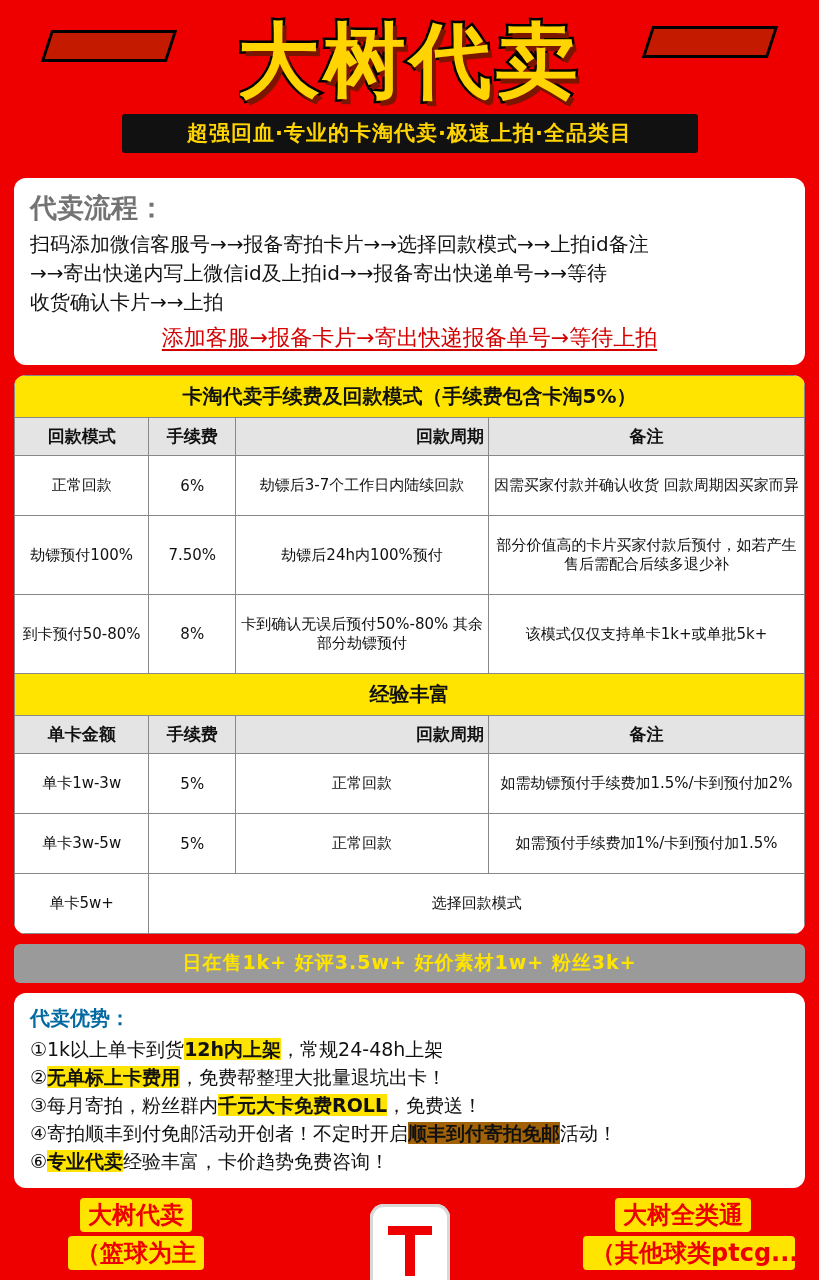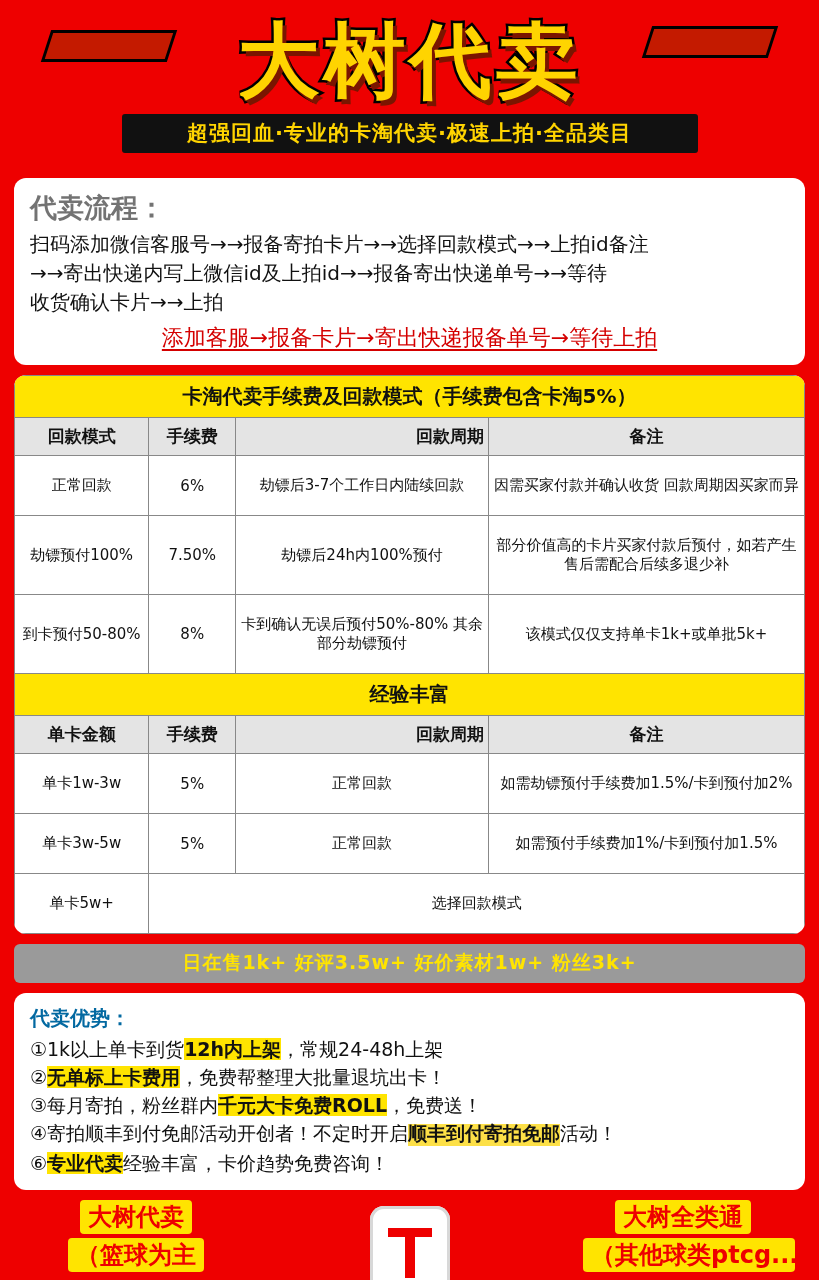--- a/index.html
+++ b/index.html
@@ -158,21 +158,21 @@
     margin-bottom: 3px;
   }
   .adv-item {
     font-family: "DejaVu Sans", sans-serif;
     font-size: 19px;
     color: #111;
     line-height: 1.48;
     white-space: nowrap;
   }
   .hl-y { background: #ffe400; font-weight: bold; }
-  .hl-o { background: #fde047; font-weight: bold; font-family: Liberation Mono, monospace; }
+  .hl-o { background: #a16207; font-weight: bold; }
 
   
   .footer {
     position: relative;
     height: 250px;
     margin-top: 4px;
   }
   .qr-block {
     position: absolute;
     width: 200px;

